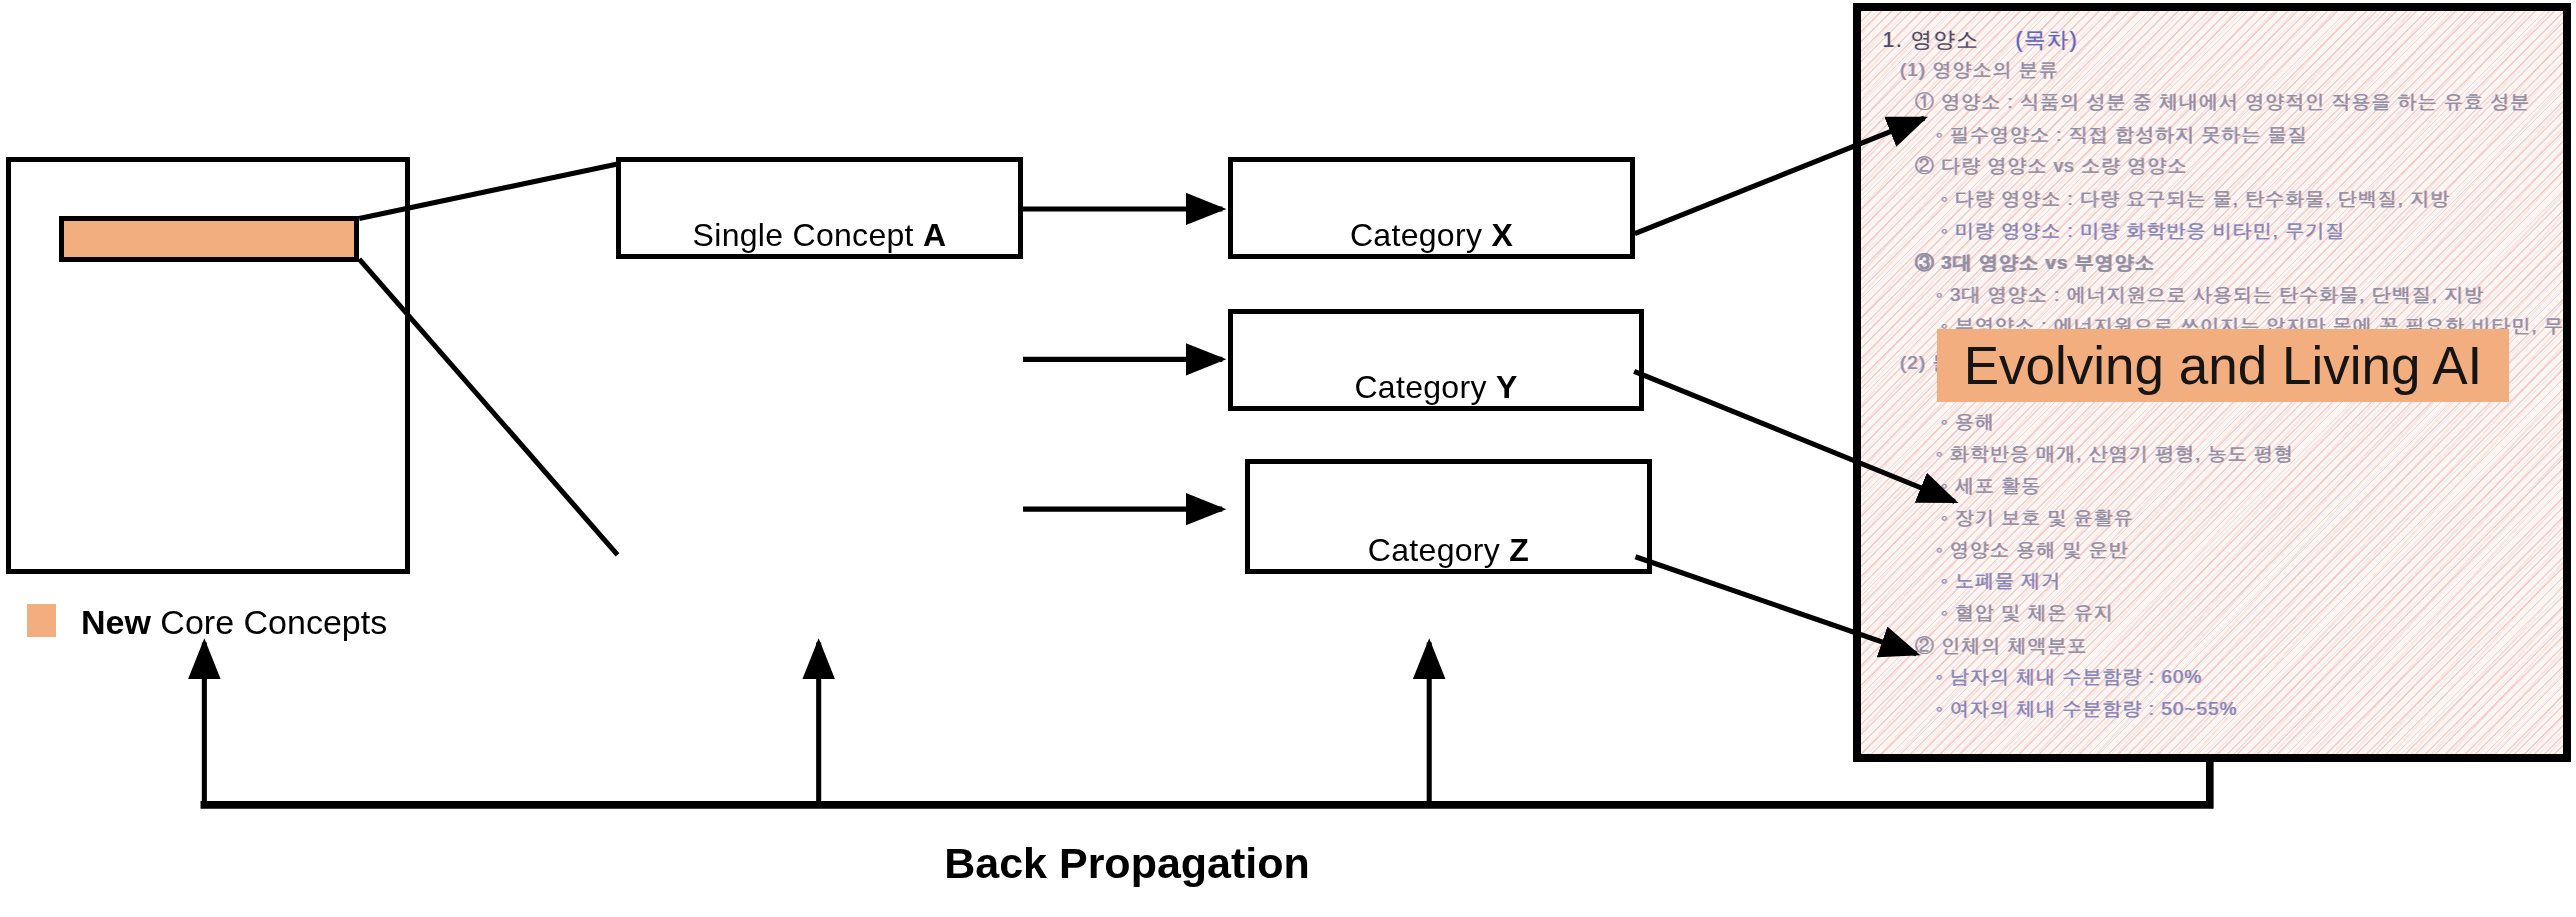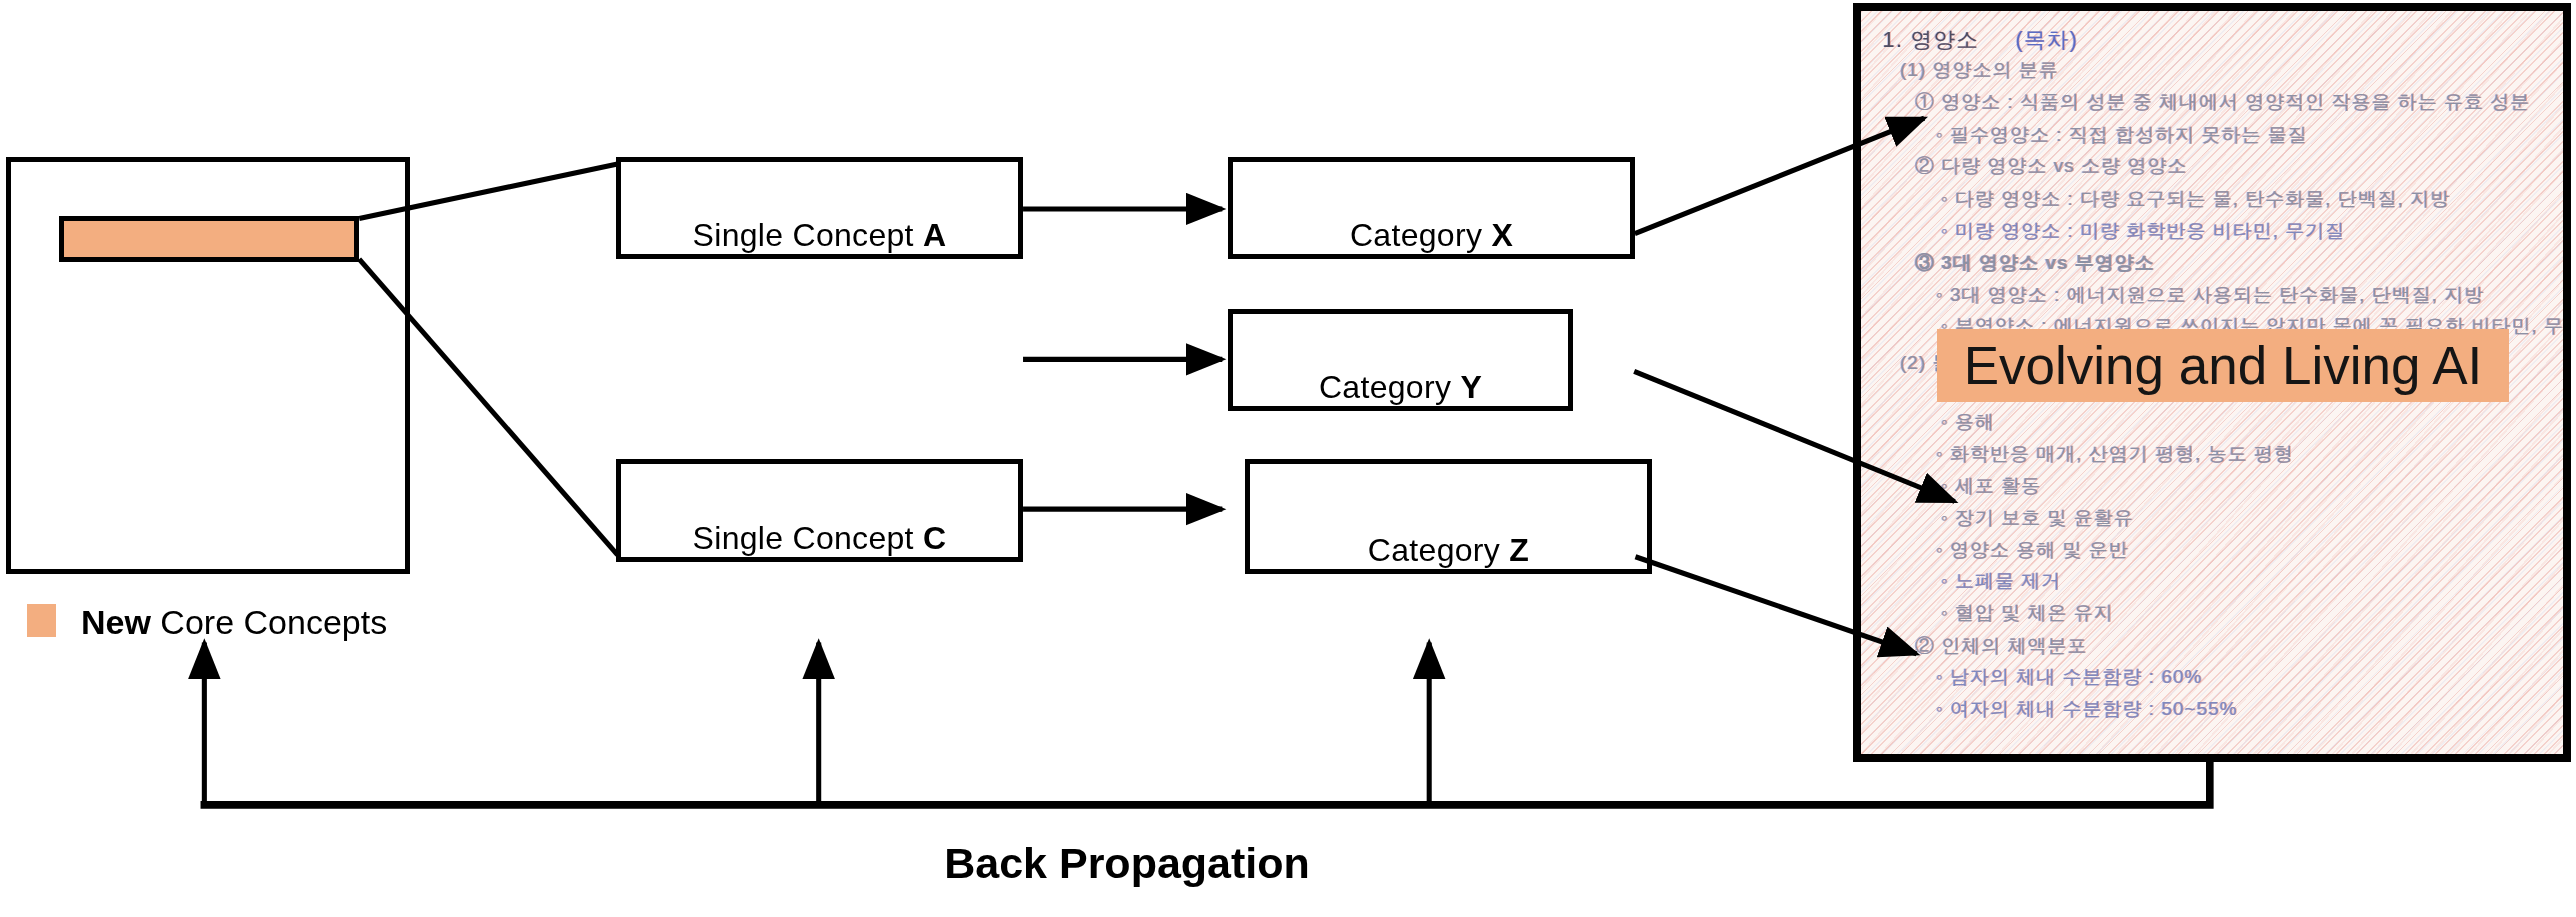--- a/index.html
+++ b/index.html
@@ -50,28 +50,25 @@
 
   <div class="dbox left-box"></div>
   <div class="orange-bar" style="background-color: rgb(243, 174, 128);"></div>
 
   <div class="legend-swatch" style="background-color: rgb(243, 174, 128);"></div>
   <div class="legend-label"><b>New</b><span> Core Concepts</span></div>
 
   <div class="dbox" style="left:616px; top:157px; width:407px; height:102px;">
     <span class="lbl"><span>Single Concept </span><b>A</b></span>
   </div>
-  <div class="dbox" style="left:616px; top:459px; width:407px; height:103px;">
-    <span class="lbl"><span>Single Concept </span><b>C</b></span>
-  </div>
 
   <div class="dbox" style="left:1228px; top:157px; width:407px; height:102px;">
     <span class="lbl"><span>Category </span><b>X</b></span>
   </div>
-  <div class="dbox" style="left:1228px; top:309px; width:345px; height:102px;">
+  <div class="dbox" style="left:1228px; top:309px; width:416px; height:102px;">
     <span class="lbl"><span>Category </span><b>Y</b></span>
   </div>
   <div class="dbox" style="left:1228px; top:459px; width:407px; height:115px;margin-left:17px;">
     <span class="lbl"><span>Category </span><b>Z</b></span>
   </div>
 
   <div class="panel">
     <div class="ktitle"><span>1. 영양소 </span><span class="link">(목차)</span></div>
 
     <div class="kline" style="left:39px;  top:47px;">(1) 영양소의 분류</div>

